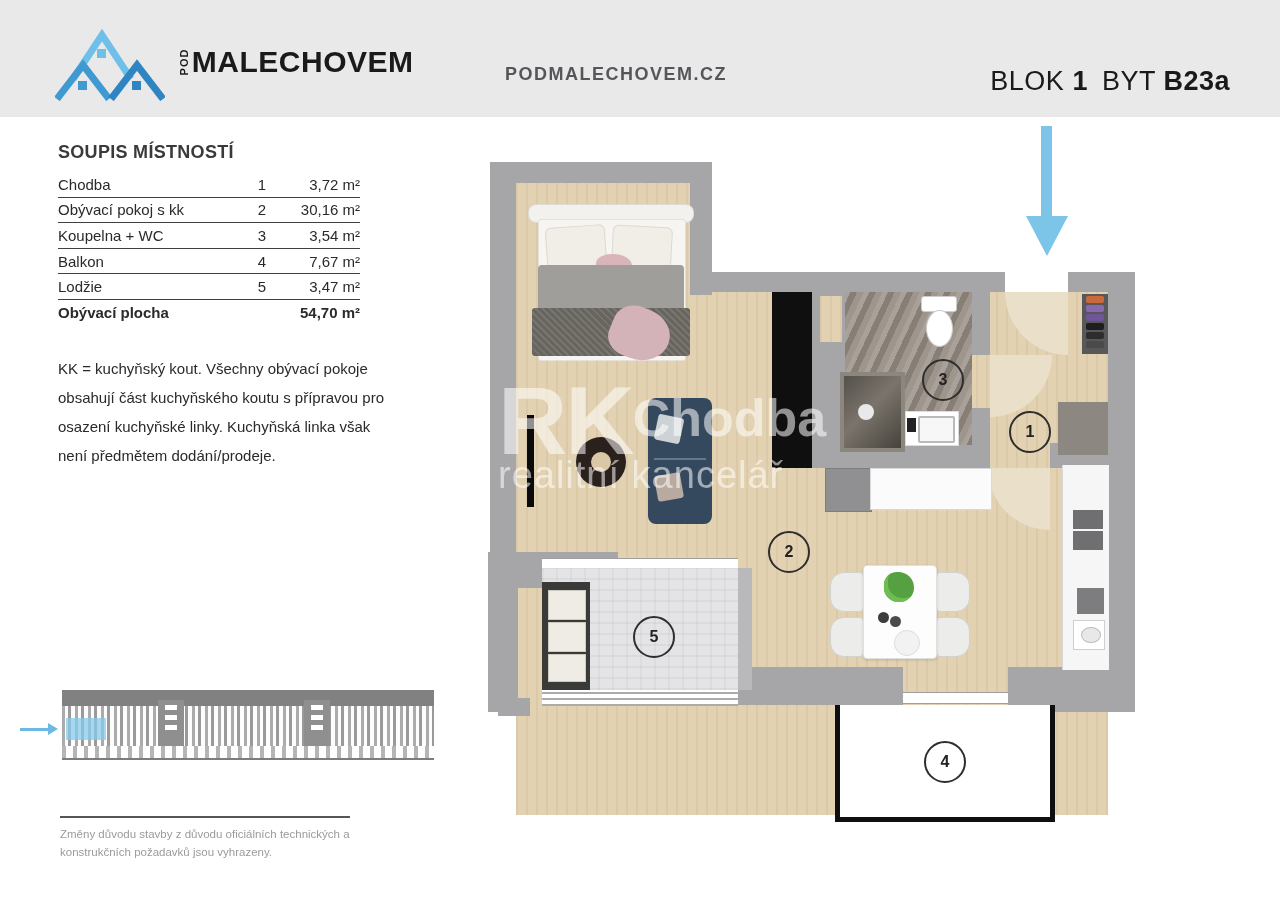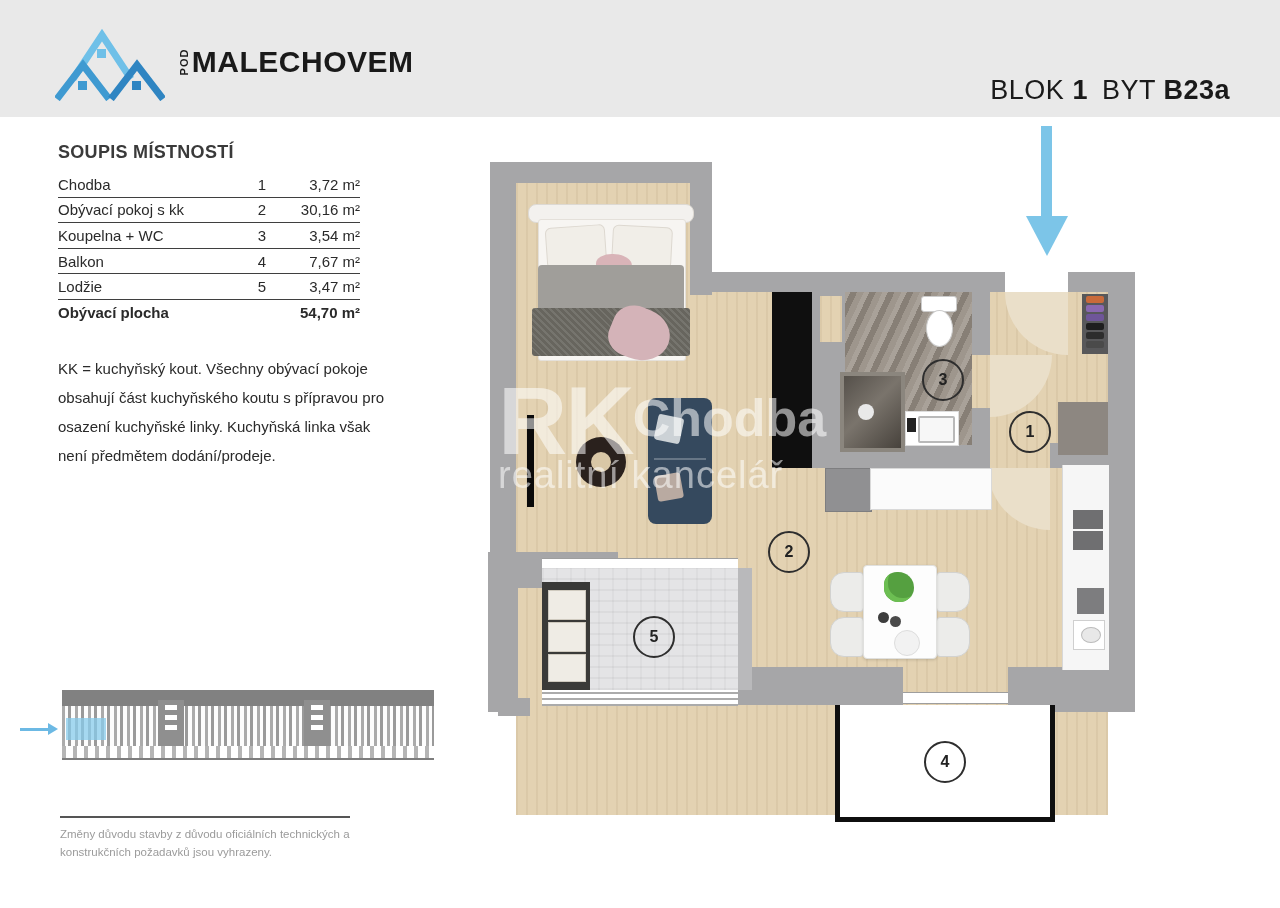--- a/index.html
+++ b/index.html
@@ -6,21 +6,21 @@
   body{font-family:"Liberation Sans", sans-serif; color:#222;}
   #page{position:relative;width:1280px;height:908px;background:#fff;overflow:hidden;}
   .abs{position:absolute;}
 
   
   #header{position:absolute;left:0;top:0;width:1280px;height:117px;background:#e9e9e9;}
   .logo-wrap{position:absolute;left:55px;top:22px;width:400px;height:80px;display:flex;align-items:center;}
   .logo-pod{font-size:11px;font-weight:bold;letter-spacing:1px;transform:rotate(-90deg);color:#1a1a1a;margin-left:6px;margin-right:-6px;}
   .logo-name{font-size:30px;font-weight:800;letter-spacing:.5px;color:#1a1a1a;}
   .site{position:absolute;left:505px;top:64px;font-size:18px;font-weight:bold;letter-spacing:1.5px;color:#55565a;}
-  .unit{position:absolute;right:50px;top:75px;font-size:27px;color:#1a1a1a;letter-spacing:.5px;}
+  .unit{position:absolute;right:50px;top:66px;font-size:27px;color:#1a1a1a;letter-spacing:.5px;}
   .unit b{font-weight:800;}
   .unit .sp{display:inline-block;width:14px;}
 
   
   .list-title{position:absolute;left:58px;top:142px;font-size:18px;font-weight:800;letter-spacing:.3px;color:#3a3a3a;}
   #room-table{position:absolute;left:58px;top:172px;width:302px;font-size:15px;color:#2a2a2a;}
   .trow{display:flex;align-items:center;height:24.6px;border-bottom:1.6px solid #3f3f3f;}
   .trow .c-name{flex:1;}
   .trow .c-num{width:40px;text-align:center;}
   .trow .c-area{width:78px;text-align:right;}
@@ -71,20 +71,21 @@
         <polyline points="18,56 47,12 76,56" fill="none" stroke="#6fc0e8" stroke-width="7"></polyline>
         <rect x="42" y="26" width="9" height="9" fill="#6fc0e8"></rect>
         <polyline points="2,76 28,42 54,76" fill="none" stroke="#3f9ad1" stroke-width="7"></polyline>
         <rect x="23" y="58" width="9" height="9" fill="#3f9ad1"></rect>
         <polyline points="56,76 82,42 108,76" fill="none" stroke="#2f85c2" stroke-width="7"></polyline>
         <rect x="77" y="58" width="9" height="9" fill="#2f85c2"></rect>
       </svg>
       <span class="logo-pod">POD</span>
       <span class="logo-name">MALECHOVEM</span>
     </div>
+    <div class="site">PODMALECHOVEM.CZ</div>
     <div class="unit"><span>BLOK</span> <b>1</b><span class="sp"></span><span>BYT</span> <b>B23a</b></div>
   </div>
 
   <div class="list-title">SOUPIS MÍSTNOSTÍ</div>
   <div id="room-table">
     <div class="trow">
         <span class="c-name">Chodba</span>
         <span class="c-num">1</span>
         <span class="c-area">3,72 m²</span>
       </div>

